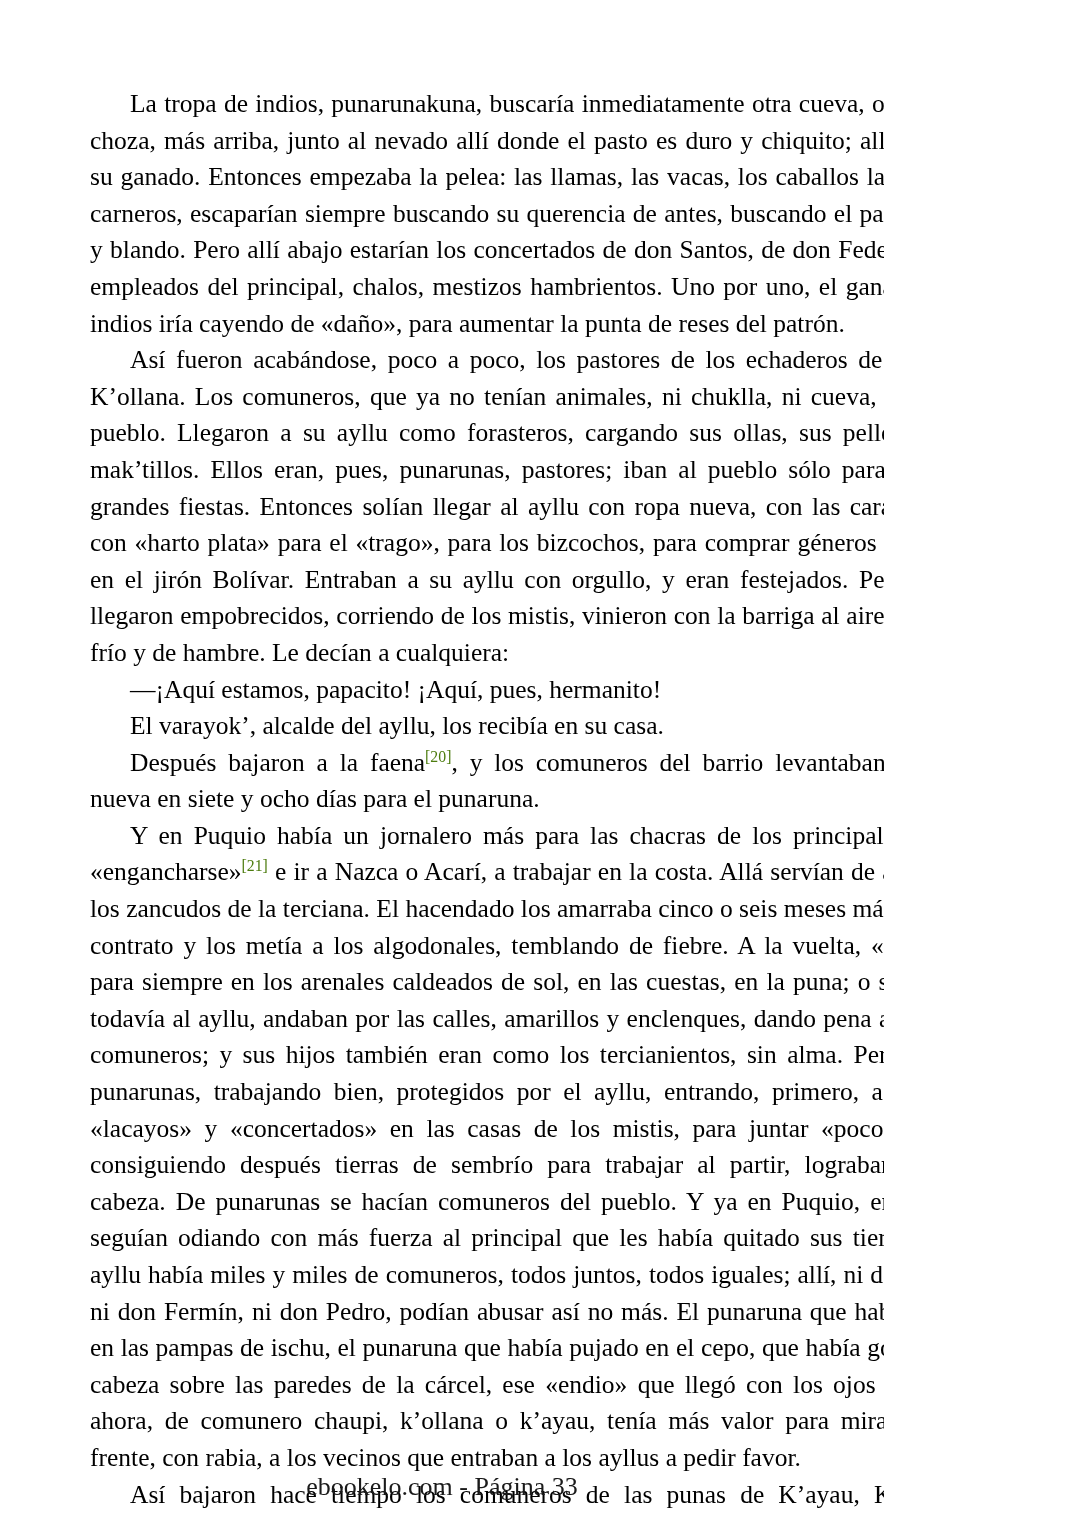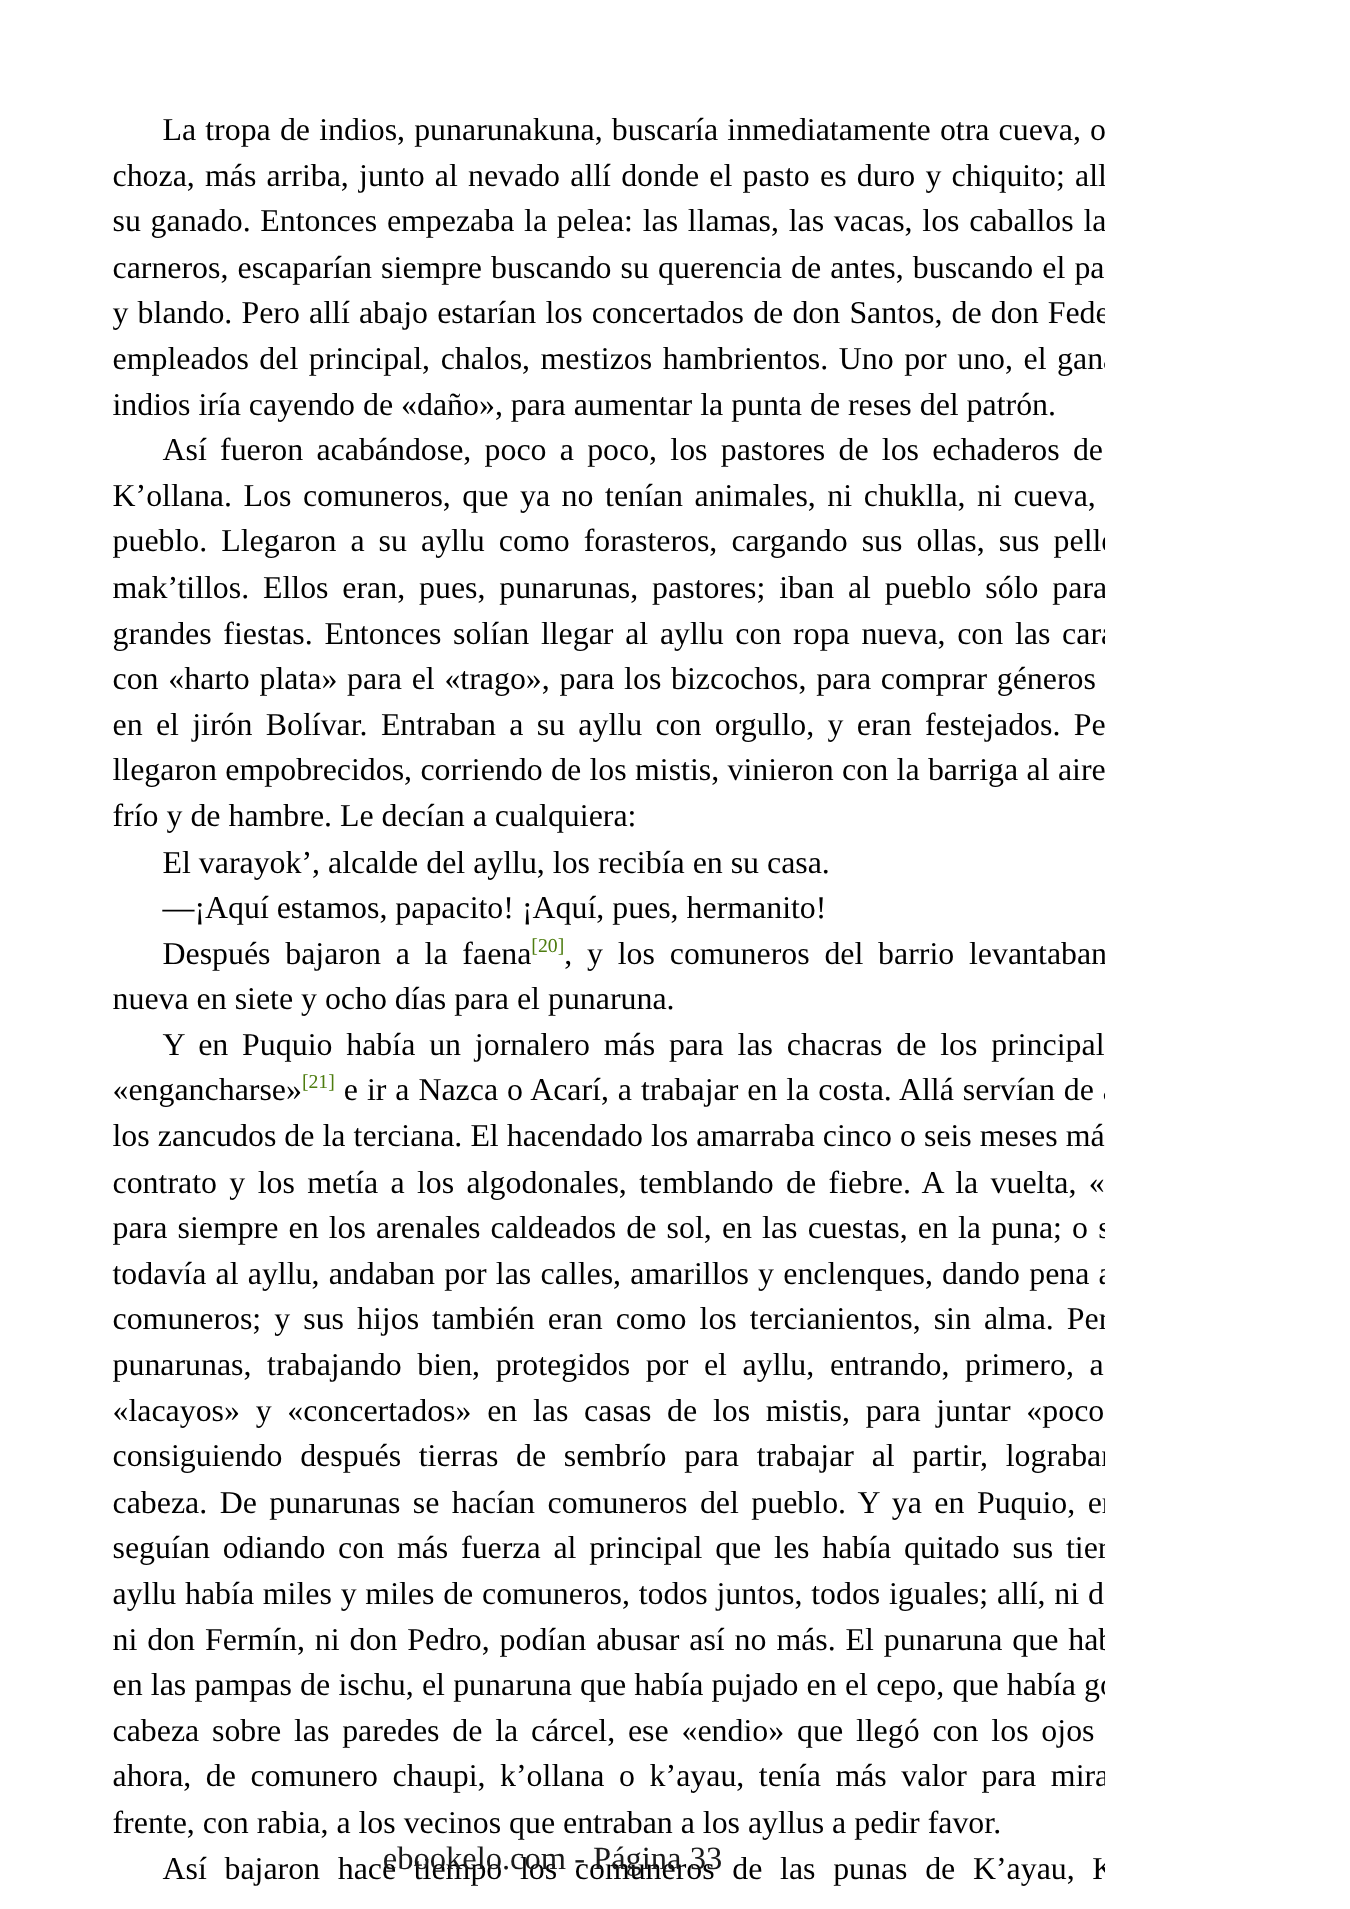--- a/index.html
+++ b/index.html
@@ -63,23 +63,23 @@
 <body>
 
 <div class="page">
 
   <div class="text-block">
 
     <p class="para">La tropa de indios, punarunakuna, buscaría inmediatamente otra cueva, o haría otra choza, más arriba, junto al nevado allí donde el pasto es duro y chiquito; allí llevarían su ganado. Entonces empezaba la pelea: las llamas, las vacas, los caballos lanudos, los carneros, escaparían siempre buscando su querencia de antes, buscando el pasto grande y blando. Pero allí abajo estarían los concertados de don Santos, de don Federico… los empleados del principal, chalos, mestizos hambrientos. Uno por uno, el ganado de los indios iría cayendo de «daño», para aumentar la punta de reses del patrón.</p>
 
     <p class="para">Así fueron acabándose, poco a poco, los pastores de los echaderos de Chaupi y K’ollana. Los comuneros, que ya no tenían animales, ni chuklla, ni cueva, bajaron al pueblo. Llegaron a su ayllu como forasteros, cargando sus ollas, sus pellejos y sus mak’tillos. Ellos eran, pues, punarunas, pastores; iban al pueblo sólo para pasar las grandes fiestas. Entonces solían llegar al ayllu con ropa nueva, con las caras alegres, con «harto plata» para el «trago», para los bizcochos, para comprar géneros de colores en el jirón Bolívar. Entraban a su ayllu con orgullo, y eran festejados. Pero cuando llegaron empobrecidos, corriendo de los mistis, vinieron con la barriga al aire negros de frío y de hambre. Le decían a cualquiera:</p>
 
+    <p class="para">—¡Aquí estamos, papacito! ¡Aquí, pues, hermanito!</p>
+
     <p class="para">El varayok’, alcalde del ayllu, los recibía en su casa.</p>
-
-    <p class="para">—¡Aquí estamos, papacito! ¡Aquí, pues, hermanito!</p>
 
     <p class="para">
       <span>Después bajaron a la faena</span><sup class="fn">[20]</sup><span>, y los comuneros del barrio levantaban una casa nueva en siete y ocho días para el punaruna.</span>
     </p>
 
     <p class="para">
       <span>Y en Puquio había un jornalero más para las chacras de los principales, o para «engancharse»</span><sup class="fn">[21]</sup><span> e ir a Nazca o Acarí, a trabajar en la costa. Allá servían de alimento a los zancudos de la terciana. El hacendado los amarraba cinco o seis meses más fuera del contrato y los metía a los algodonales, temblando de fiebre. A la vuelta, «cansaban» para siempre en los arenales caldeados de sol, en las cuestas, en la puna; o si llegaban todavía al ayllu, andaban por las calles, amarillos y enclenques, dando pena a todos los comuneros; y sus hijos también eran como los tercianientos, sin alma. Pero muchos punarunas, trabajando bien, protegidos por el ayllu, entrando, primero, a servir de «lacayos» y «concertados» en las casas de los mistis, para juntar «poco plata», y consiguiendo después tierras de sembrío para trabajar al partir, lograban levantar cabeza. De punarunas se hacían comuneros del pueblo. Y ya en Puquio, en el ayllu, seguían odiando con más fuerza al principal que les había quitado sus tierras. En el ayllu había miles y miles de comuneros, todos juntos, todos iguales; allí, ni don Santos, ni don Fermín, ni don Pedro, podían abusar así no más. El punaruna que había llorado en las pampas de ischu, el punaruna que había pujado en el cepo, que había golpeado su cabeza sobre las paredes de la cárcel, ese «endio» que llegó con los ojos asustados, ahora, de comunero chaupi, k’ollana o k’ayau, tenía más valor para mirar frente a frente, con rabia, a los vecinos que entraban a los ayllus a pedir favor.</span>
     </p>
 
     <p class="para continued">Así bajaron hace tiempo los comuneros de las punas de K’ayau, K’ollana y</p>

